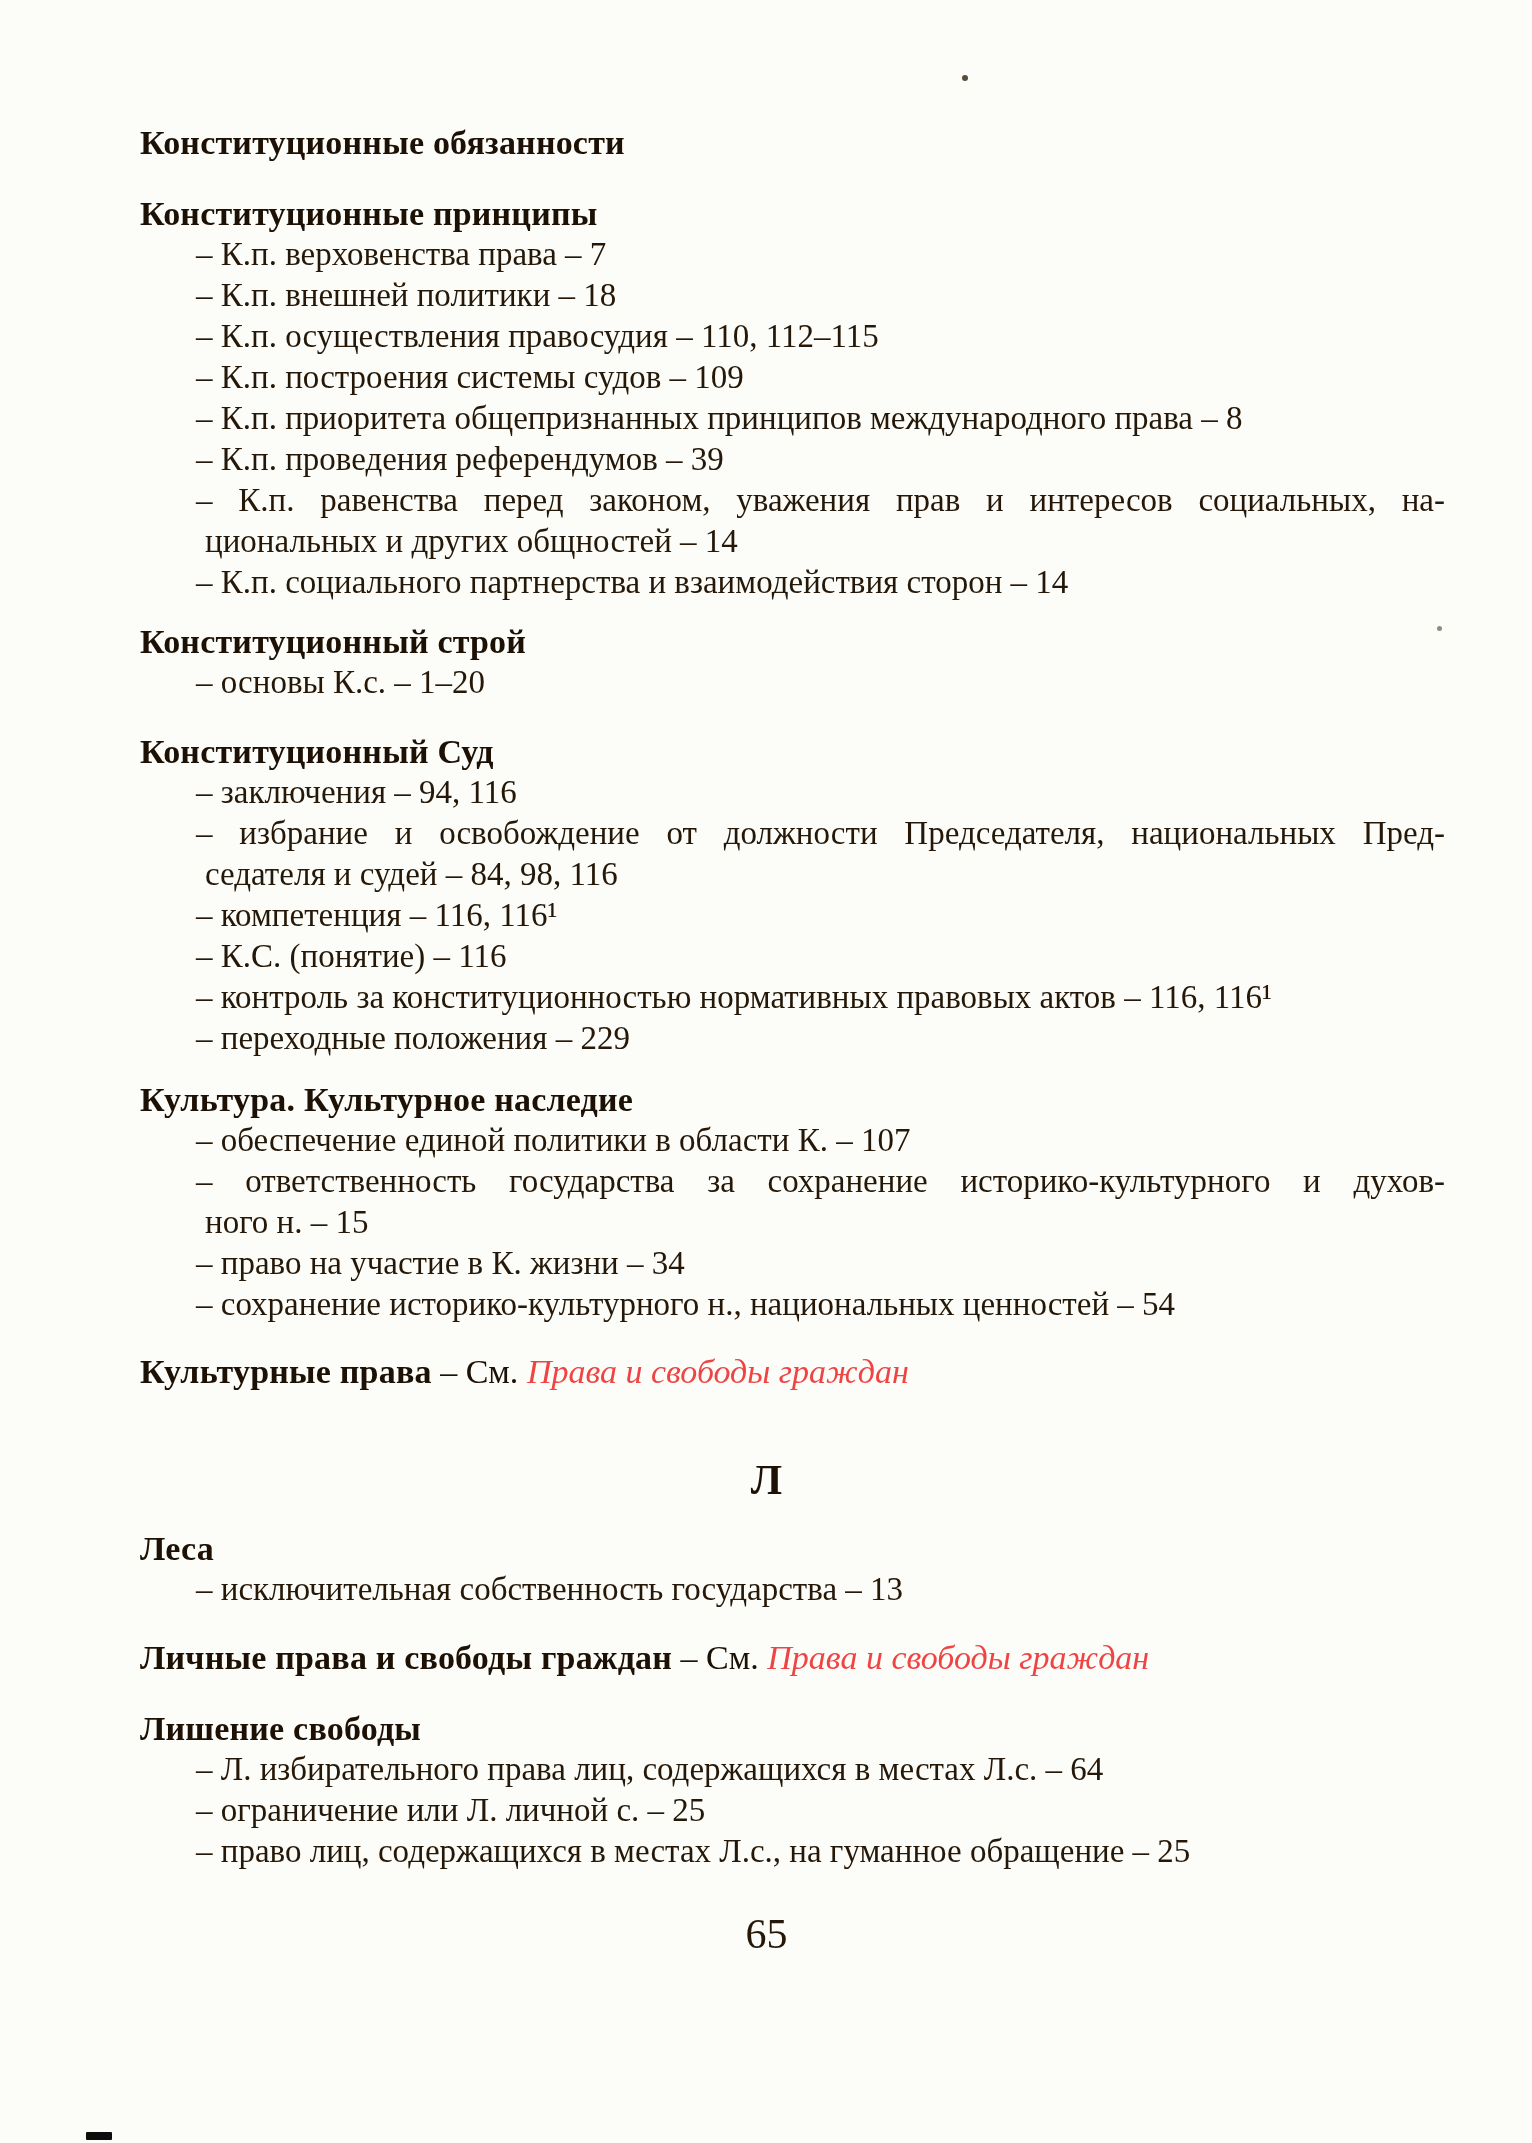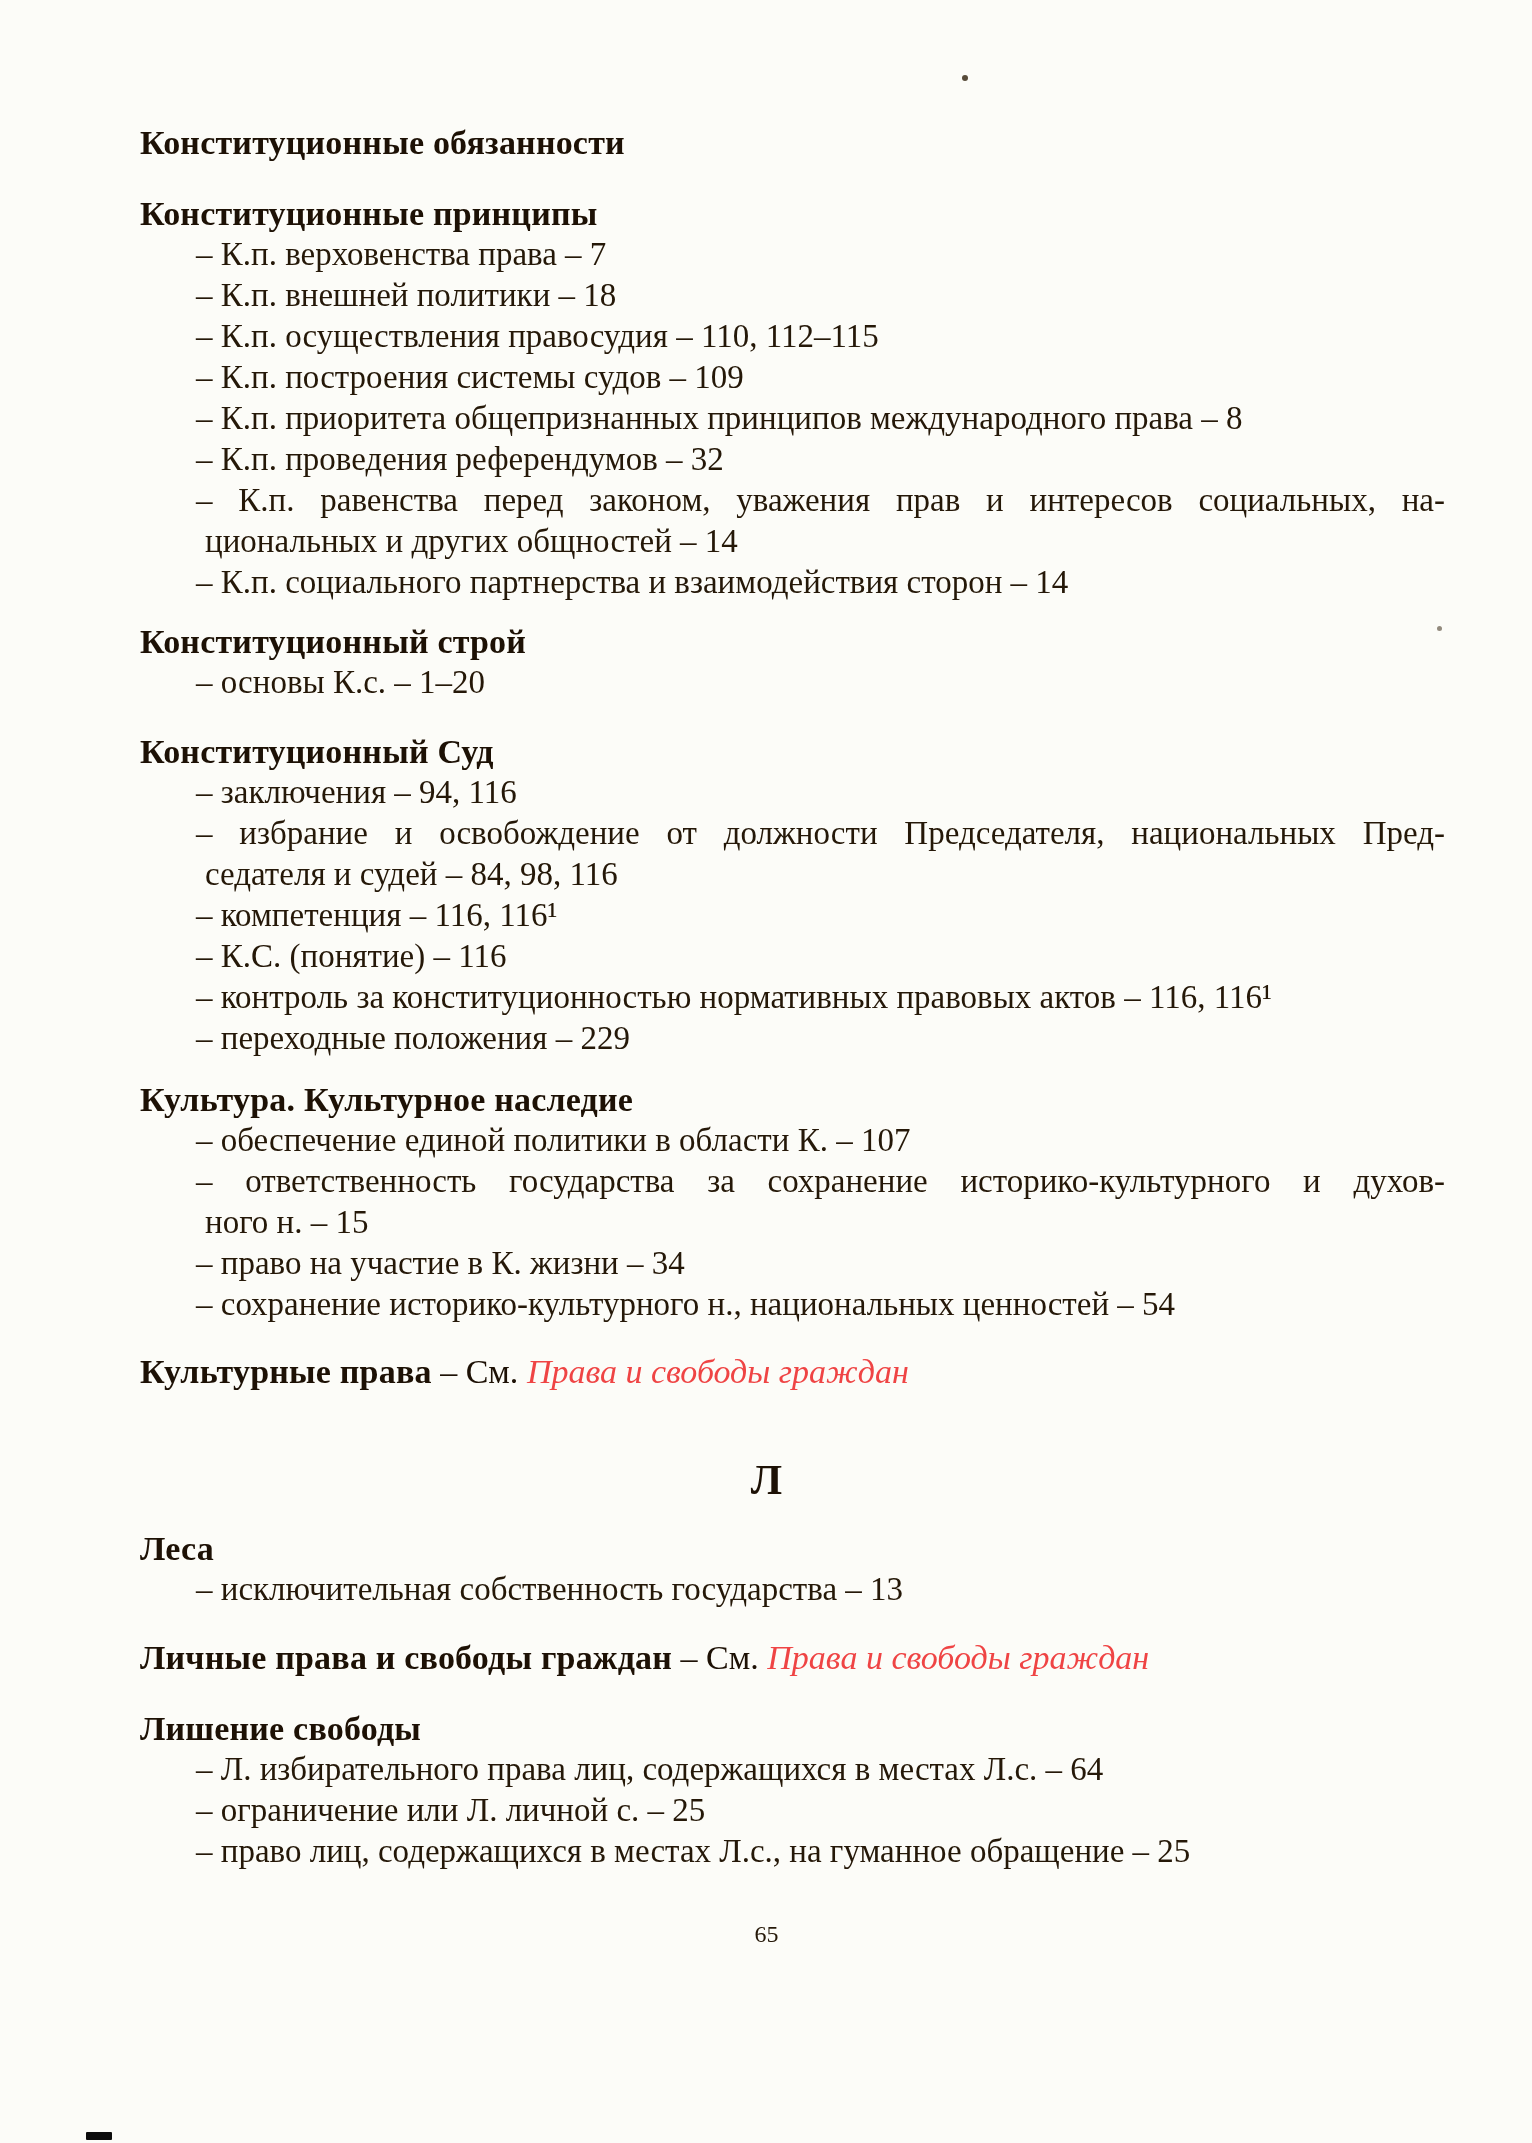--- a/index.html
+++ b/index.html
@@ -43,21 +43,21 @@
   .iline.just{text-align:justify;text-align-last:justify;}
   .letter{
     font-size:42px;
     line-height:52px;
     font-weight:bold;
     text-align:center;
     padding-right:52px;
     color:#1d1105;
   }
   .pagenum{
-    font-size:24px;
+    font-size:42px;
     line-height:41px;
     text-align:center;
     padding-right:52px;
     margin-top:42px;
     color:#251808;
   }
   
   .speck{position:absolute;background:#3a2c18;border-radius:50%;}
   .speck-top{left:962px;top:75px;width:6px;height:6px;opacity:.85;}
   .speck-right{left:1437px;top:626px;width:5px;height:5px;opacity:.55;}
@@ -86,21 +86,21 @@
           <div class="item">
             <div class="iline">– К.п. осуществления правосудия – 110, 112–115</div>
           </div>
           <div class="item">
             <div class="iline">– К.п. построения системы судов – 109</div>
           </div>
           <div class="item">
             <div class="iline">– К.п. приоритета общепризнанных принципов международного права – 8</div>
           </div>
           <div class="item">
-            <div class="iline">– К.п. проведения референдумов – 32</div>
+            <div class="iline">– К.п. проведения референдумов – 39</div>
           </div>
           <div class="item">
             <div class="iline just">– К.п. равенства перед законом, уважения прав и интересов социальных, на-</div>
             <div class="iline cont">циональных и других общностей – 14</div>
           </div>
           <div class="item">
             <div class="iline">– К.п. социального партнерства и взаимодействия сторон – 14</div>
           </div>
         </div>
         <div class="entry entry-2">

